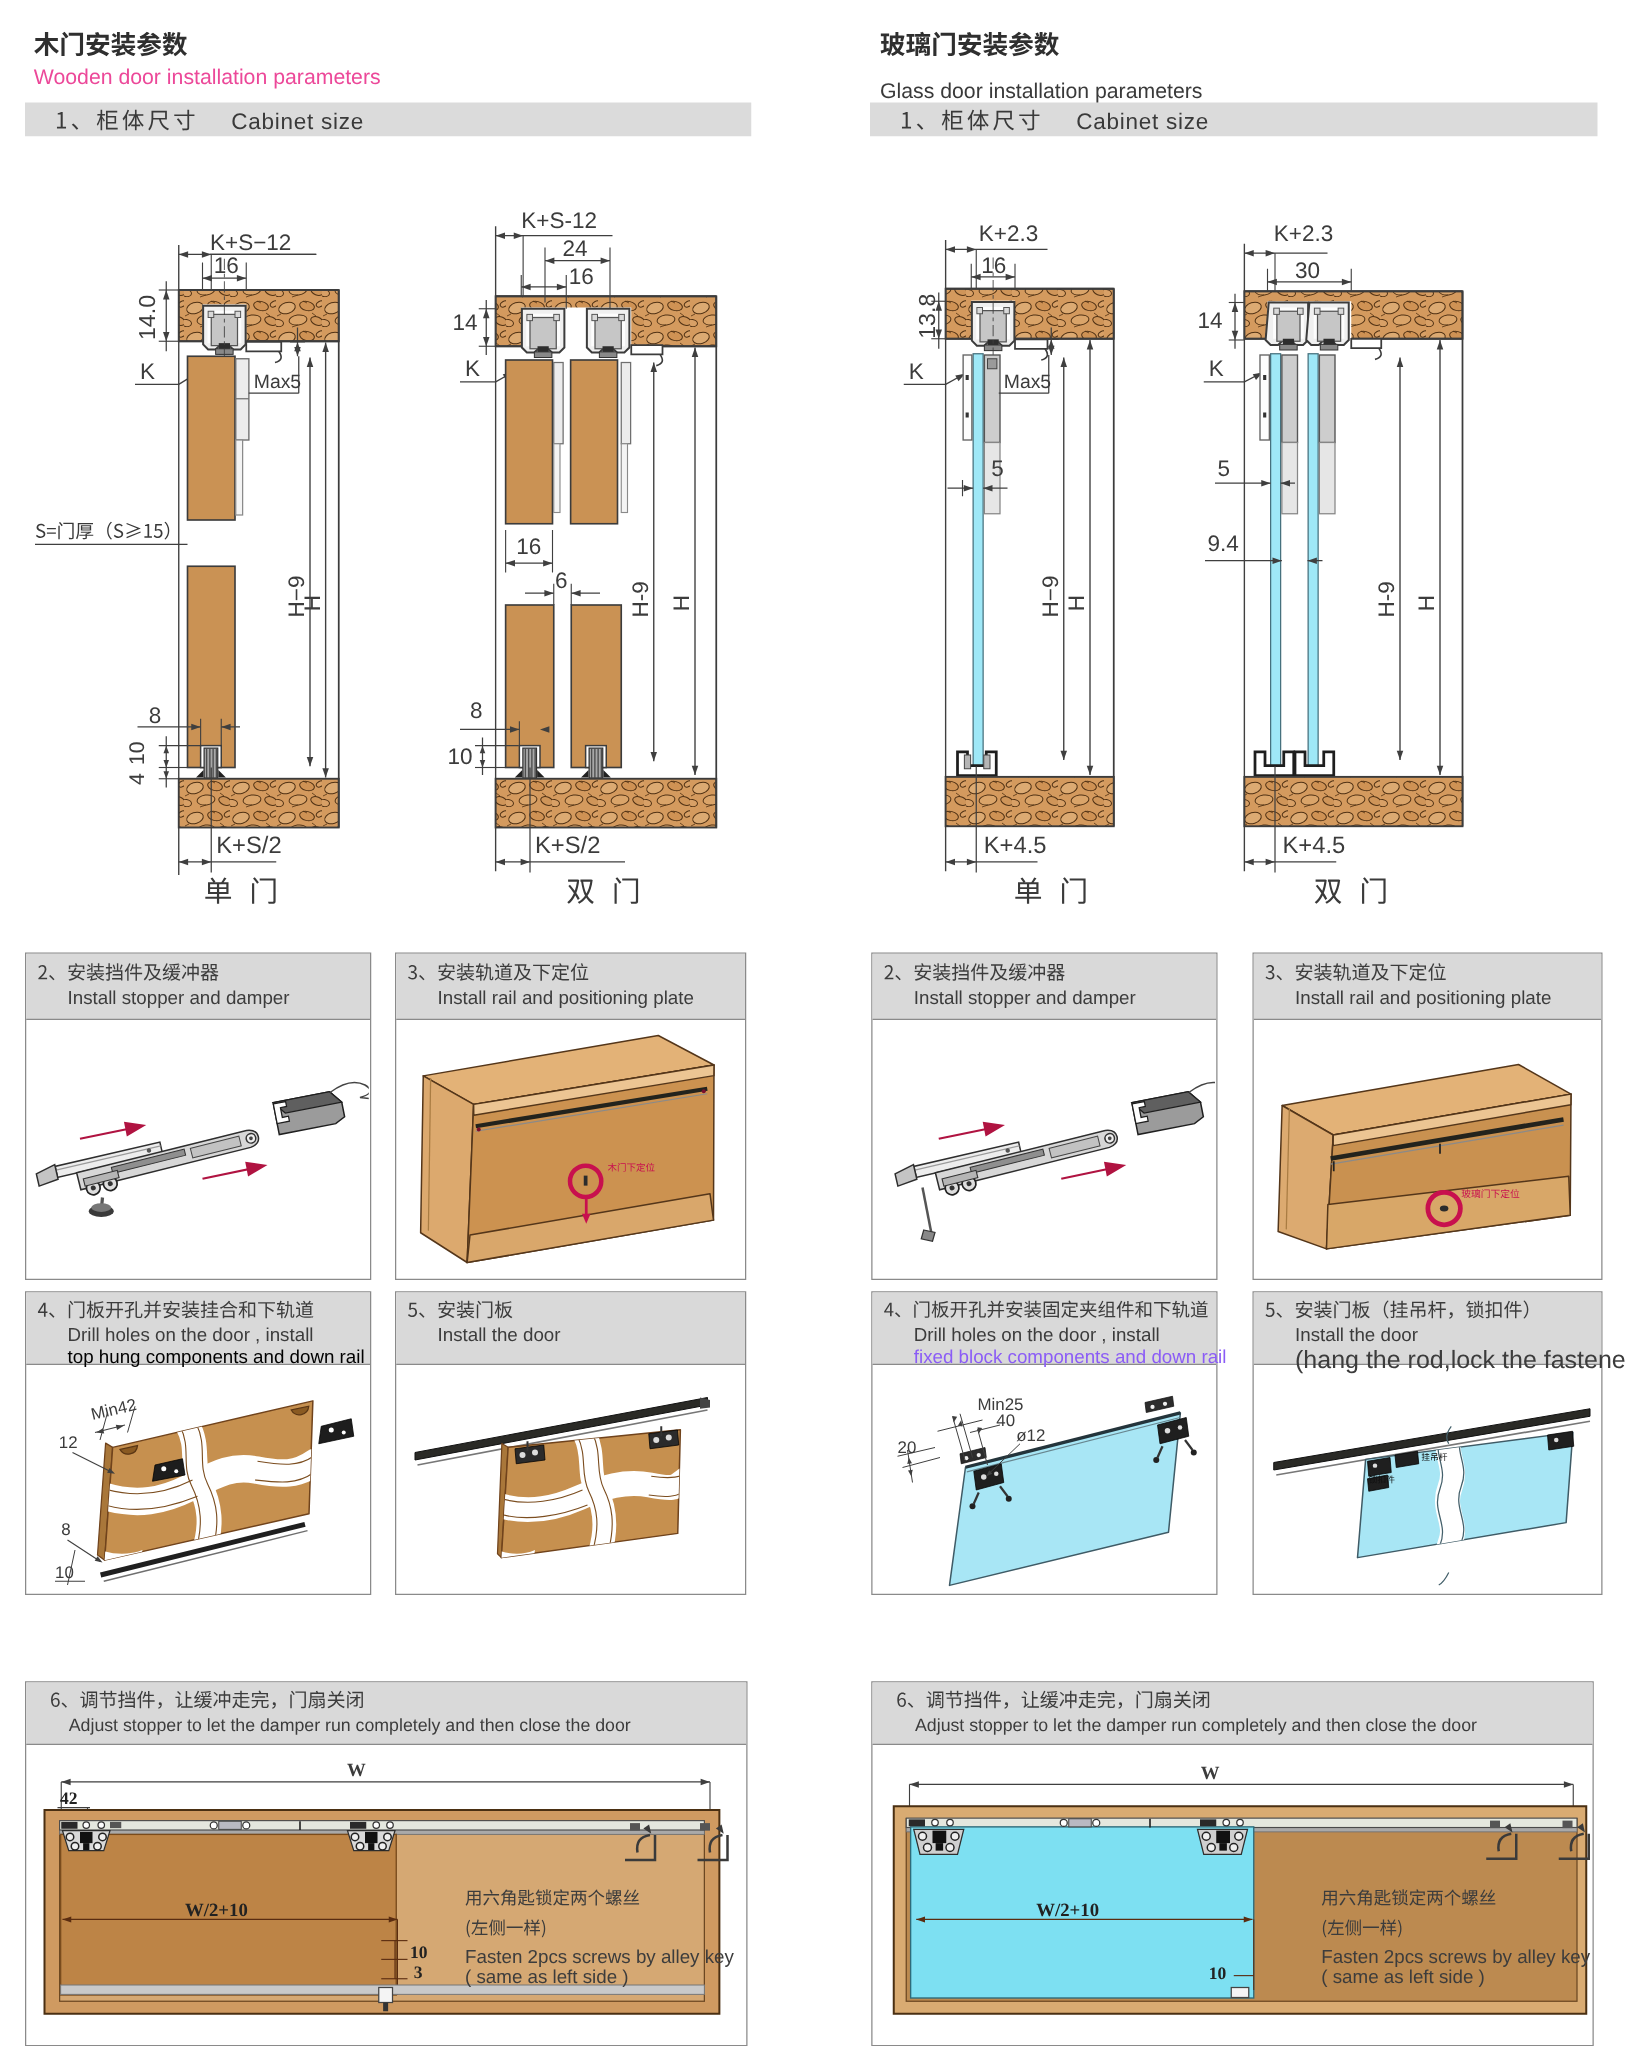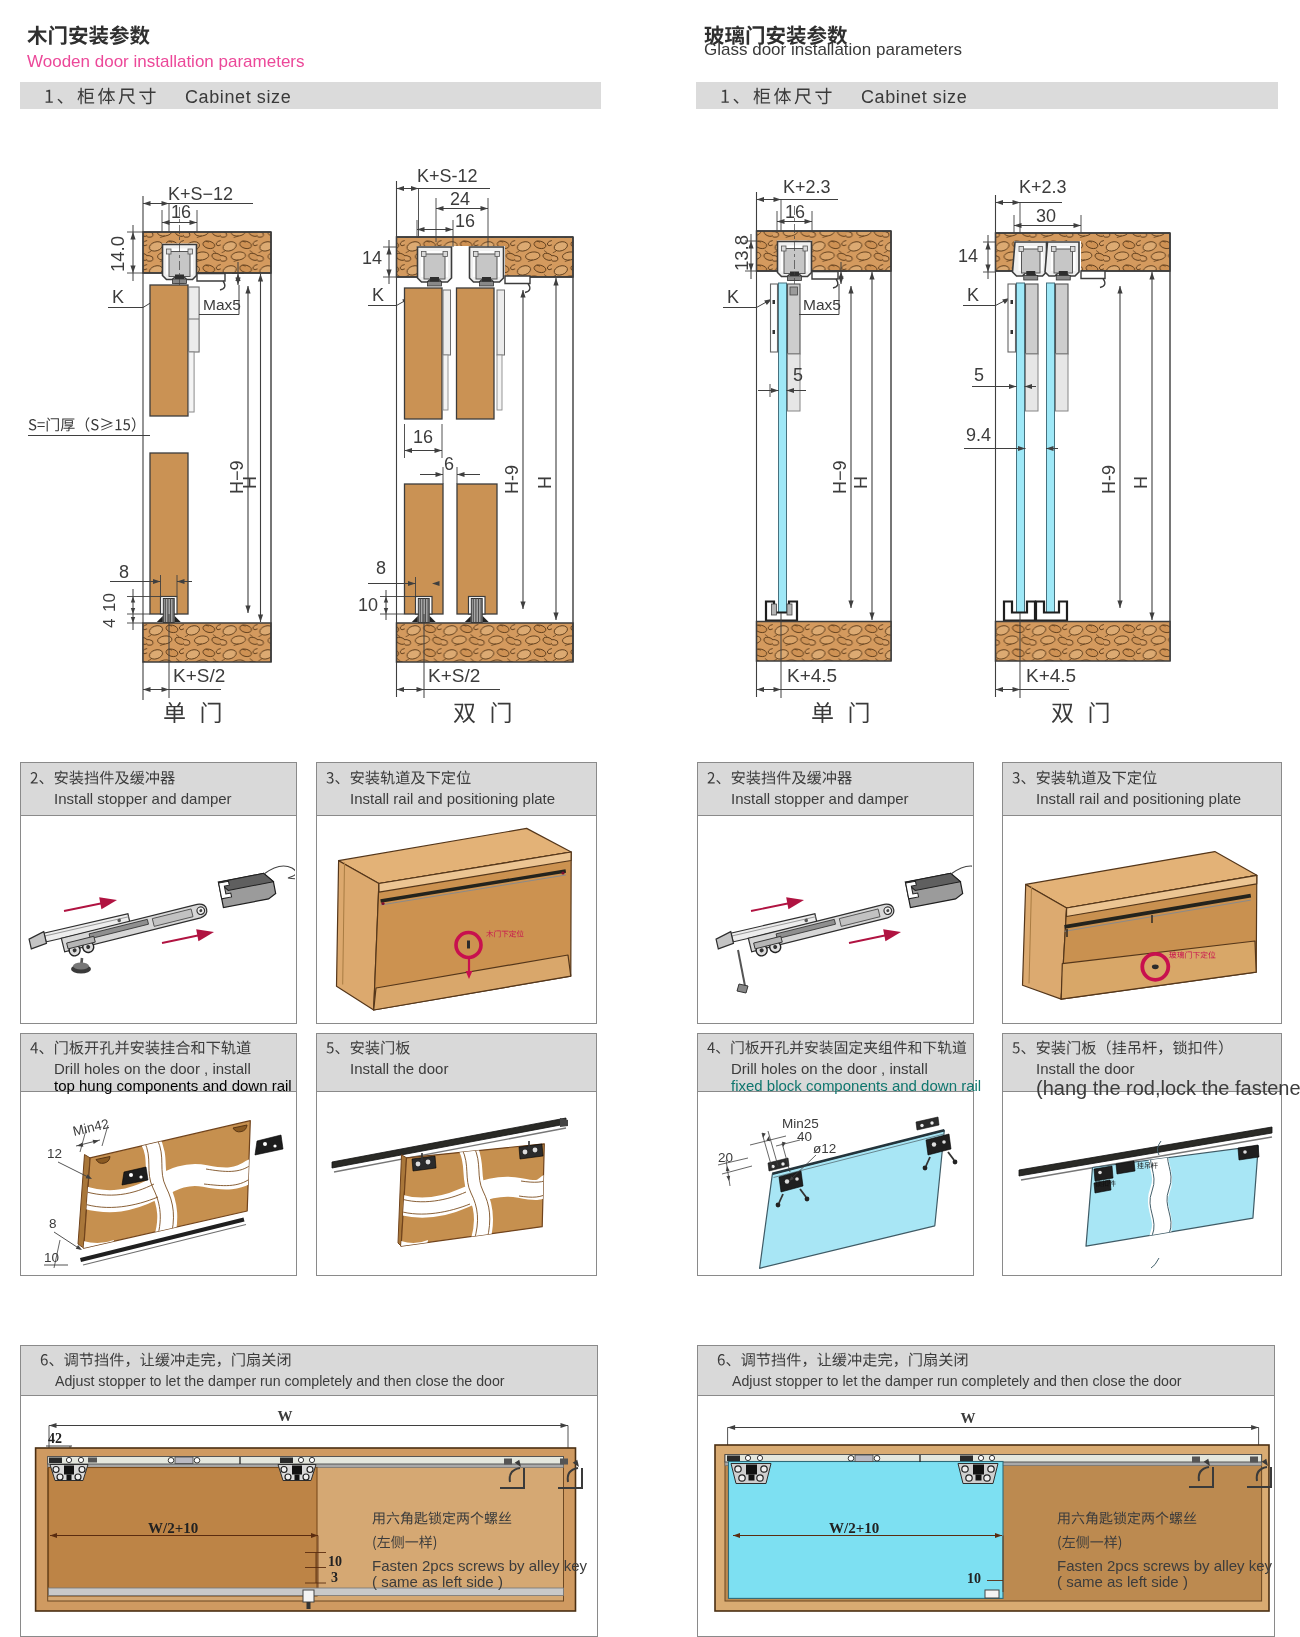--- a/index.html
+++ b/index.html
@@ -159,21 +159,21 @@
     <g fill="#2f2f2f" transform="translate(0,18.04) scale(0.0205,-0.0205)">
       <use href="#b6" x="0"></use>
       <use href="#b7" x="1000"></use>
       <use href="#b1" x="2000"></use>
       <use href="#b2" x="3000"></use>
       <use href="#b3" x="4000"></use>
       <use href="#b4" x="5000"></use>
       <use href="#b5" x="6000"></use>
     </g>
   </svg>
-<div class="ab lt" style="left:704px;top:40px;font-size:17px;color:#3a3a3a">Glass door installation parameters</div>
+<div class="ab lt" style="left:704px;top:63px;font-size:17px;color:#3a3a3a">Glass door installation parameters</div>
 <svg class="ab" style="left:44px;top:87px" width="117" height="18.9">
     <g fill="#3a3a3a" transform="translate(0,15.84) scale(0.018,-0.018)">
       <use href="#g0" x="0"></use>
       <use href="#g1" x="694"></use>
       <use href="#g2" x="1833"></use>
       <use href="#g3" x="2972"></use>
       <use href="#g4" x="4111"></use>
       <use href="#g5" x="5249"></use>
     </g>
   </svg>
@@ -297,21 +297,21 @@
       <use href="#g32" x="10555"></use>
       <use href="#g33" x="11555"></use>
       <use href="#g10" x="12555"></use>
       <use href="#g29" x="13555"></use>
       <use href="#g18" x="14555"></use>
       <use href="#g16" x="15555"></use>
       <use href="#g17" x="16555"></use>
     </g>
   </svg>
 <div class="ab lt" style="left:731px;top:1060px;font-size:15px;color:#3c3c3c">Drill holes on the door , install</div>
-<div class="ab lt" style="left:731px;top:1076.5px;font-size:15px;color:#0f766e">fixed block components and down rail</div>
+<div class="ab lt" style="left:731px;top:1076.5px;font-size:15px;color:#8b5cf6">fixed block components and down rail</div>
 <svg class="ab" style="left:1012px;top:1040px" width="223.2" height="16">
     <g fill="#3c3c3c" transform="translate(0,13.38) scale(0.0152,-0.0152)">
       <use href="#g30" x="0"></use>
       <use href="#g1" x="555"></use>
       <use href="#g7" x="1555"></use>
       <use href="#g8" x="2555"></use>
       <use href="#g22" x="3555"></use>
       <use href="#g23" x="4555"></use>
       <use href="#g34" x="5555"></use>
       <use href="#g27" x="6555"></use>

